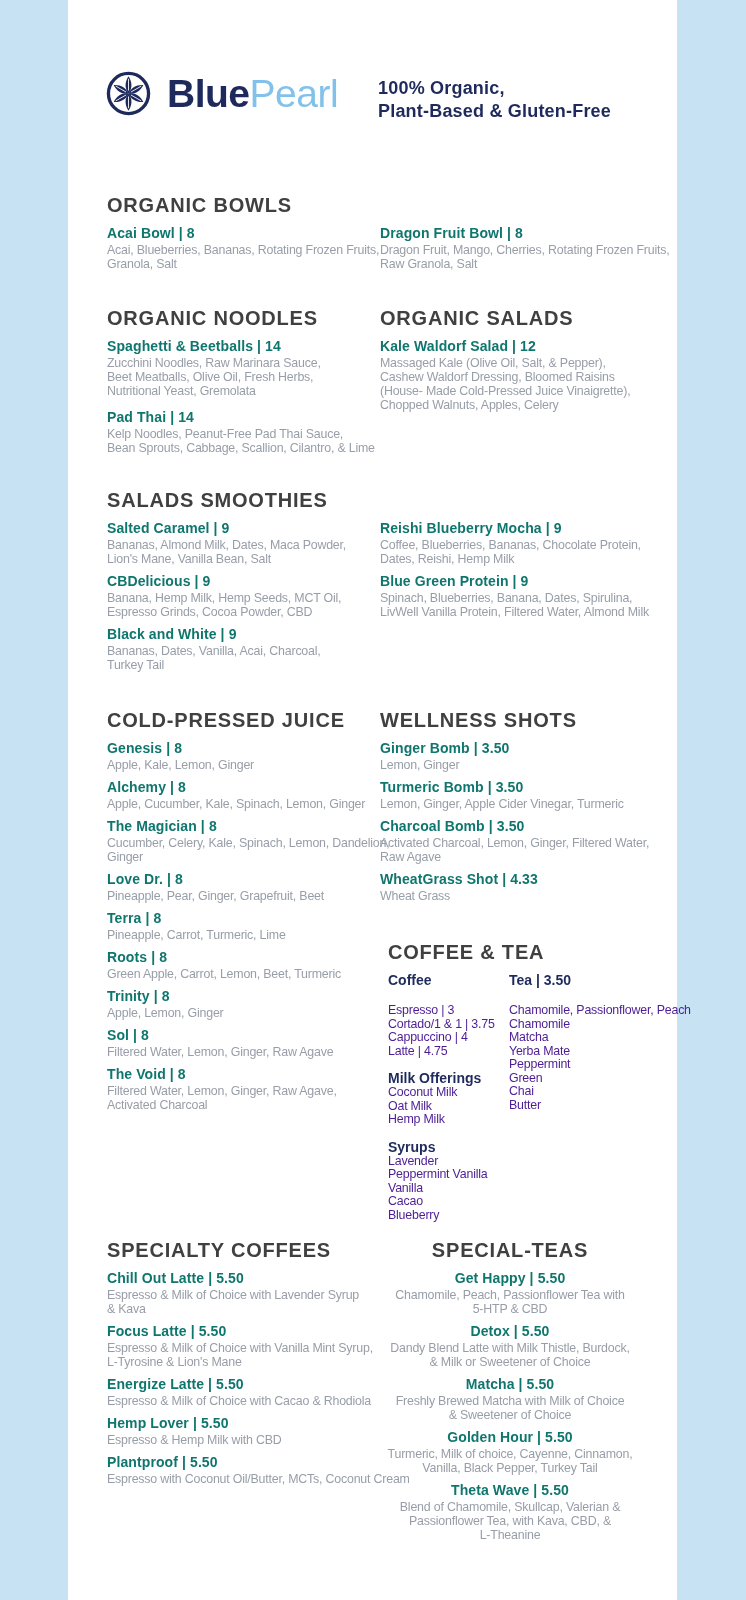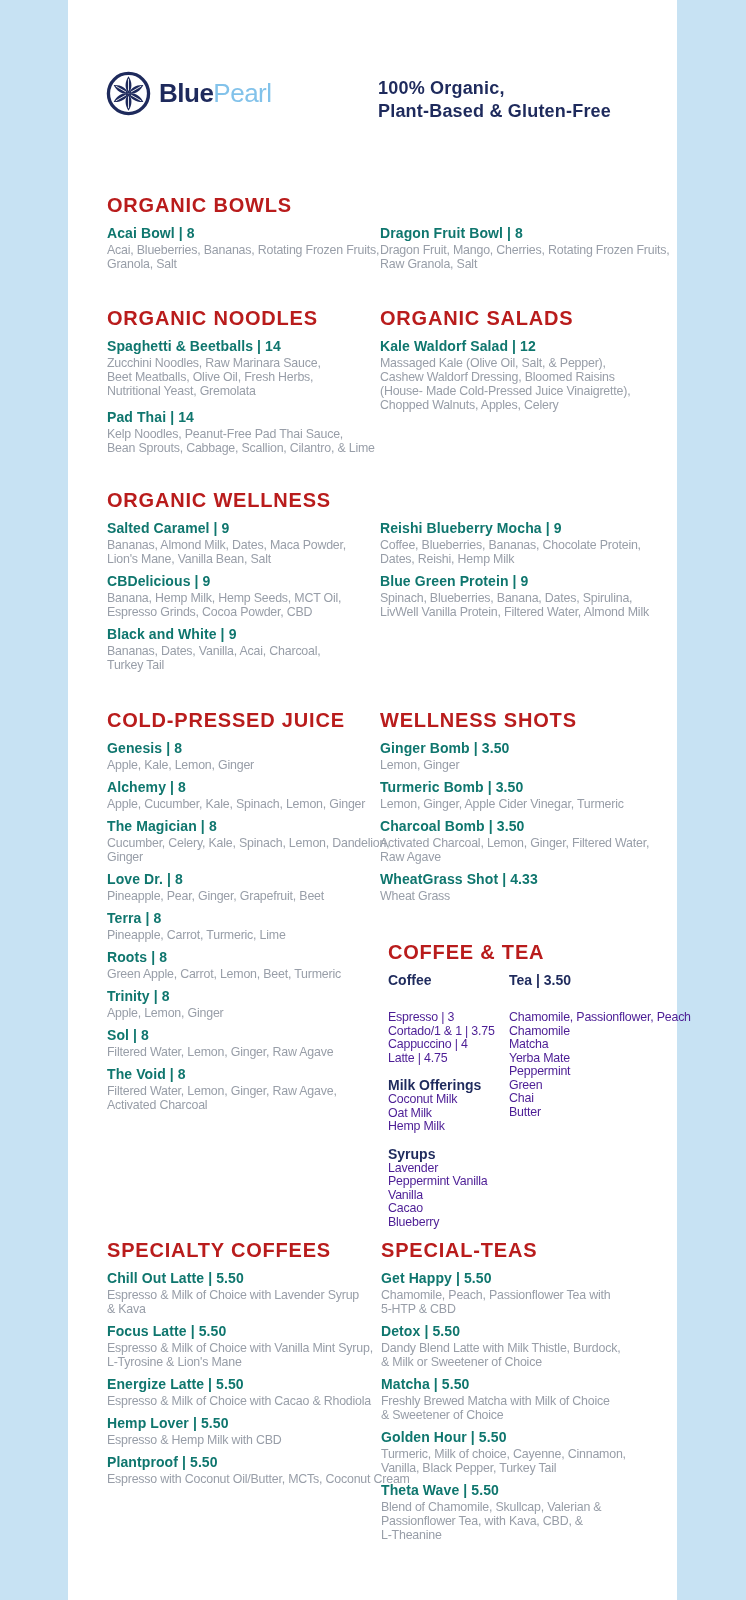--- a/index.html
+++ b/index.html
@@ -4,39 +4,39 @@
 <style>
   html,body{margin:0;padding:0;background:#ffffff;}
   .page{position:relative;width:746px;height:1600px;background:#ffffff;overflow:hidden;
         font-family:"Liberation Sans",sans-serif;}
   .side-bar{position:absolute;top:0;height:1600px;background:#c7e2f3;}
   .side-bar.left{left:0;width:68px;}
   .side-bar.right{right:0;width:69px;}
 
   .logo{position:absolute;left:105px;top:70px;display:flex;align-items:center;}
   .logo-icon{width:47px;height:47px;display:block;}
-  .logo-text{font-size:26px;font-weight:bold;color:#1e2a5c;margin-left:7px;letter-spacing:-0.5px;line-height:47px;}
+  .logo-text{font-size:39px;font-weight:bold;color:#1e2a5c;margin-left:15px;letter-spacing:-0.5px;line-height:47px;}
   .logo-pearl{color:#82c2ea;font-weight:400;}
 
   .tagline{position:absolute;left:378px;top:77px;font-size:18px;font-weight:bold;color:#1e2a5c;line-height:23px;letter-spacing:0.2px;}
 
   .sec{position:absolute;}
-  .sec-title{font-size:20px;line-height:24px;font-weight:bold;color:#b91c1c;letter-spacing:0.8px;margin:0 0 8px 0;}
+  .sec-title{font-size:20px;line-height:24px;font-weight:bold;color:#404040;letter-spacing:0.8px;margin:0 0 8px 0;}
   .cols{display:flex;}
   .col-a{width:273px;flex:0 0 273px;}
   .col-b{flex:1;}
   .item{margin-bottom:7px;}
   .item-name{font-size:14px;line-height:16px;font-weight:bold;color:#0f766e;margin-bottom:2px;letter-spacing:0.1px;white-space:pre;}
   .item-desc{font-size:12.4px;line-height:14px;color:#989ea8;letter-spacing:-0.2px;white-space:pre;}
 
   .ct-row{display:flex;}
   .ct-coffee{width:121px;flex:0 0 121px;}
   .ct-tea{flex:1;}
   .sub-head{font-size:14px;line-height:16px;font-weight:bold;color:#1e2a5c;white-space:pre;}
-  .sub-head.gap-after{margin-bottom:23px;}
+  .sub-head.gap-after{margin-bottom:16px;}
   .sub-head.gap-before{margin-top:12px;}
   .ct-line{font-size:12.4px;line-height:13.5px;color:#4c1d95;letter-spacing:-0.2px;white-space:pre;}
 </style>
 </head>
 <body>
 
 <div class="page">
   <div class="side-bar left"></div>
   <div class="side-bar right"></div>
 
@@ -108,21 +108,21 @@
     <div class="item">
       <div class="item-name">Kale Waldorf Salad | 12</div>
       <div class="item-desc">Massaged Kale (Olive Oil, Salt, &amp; Pepper),
 Cashew Waldorf Dressing, Bloomed Raisins
 (House- Made Cold-Pressed Juice Vinaigrette),
 Chopped Walnuts, Apples, Celery</div>
     </div>
   </section>
 
   <section class="sec" style="left:107px;top:488px;width:560px;">
-    <h2 class="sec-title">ORGANIC WELLNESS</h2>
+    <h2 class="sec-title">SALADS SMOOTHIES</h2>
     <div class="cols">
       <div class="col-a">
         <div class="item">
           <div class="item-name">Salted Caramel | 9</div>
           <div class="item-desc">Bananas, Almond Milk, Dates, Maca Powder,
 Lion's Mane, Vanilla Bean, Salt</div>
         </div>
         <div class="item">
           <div class="item-name">CBDelicious | 9</div>
           <div class="item-desc">Banana, Hemp Milk, Hemp Seeds, MCT Oil,
@@ -265,21 +265,21 @@
     <div class="item">
       <div class="item-name">Hemp Lover | 5.50</div>
       <div class="item-desc">Espresso &amp; Hemp Milk with CBD</div>
     </div>
     <div class="item">
       <div class="item-name">Plantproof | 5.50</div>
       <div class="item-desc">Espresso with Coconut Oil/Butter, MCTs, Coconut Cream</div>
     </div>
   </section>
 
-  <section class="sec" style="left:381px;top:1238px;width:290px;">
+  <section class="sec" style="left:365px;top:1238px;width:290px;text-align:center;">
     <h2 class="sec-title">SPECIAL-TEAS</h2>
     <div class="item">
       <div class="item-name">Get Happy | 5.50</div>
       <div class="item-desc">Chamomile, Peach, Passionflower Tea with
 5-HTP &amp; CBD</div>
     </div>
     <div class="item">
       <div class="item-name">Detox | 5.50</div>
       <div class="item-desc">Dandy Blend Latte with Milk Thistle, Burdock,
 &amp; Milk or Sweetener of Choice</div>

